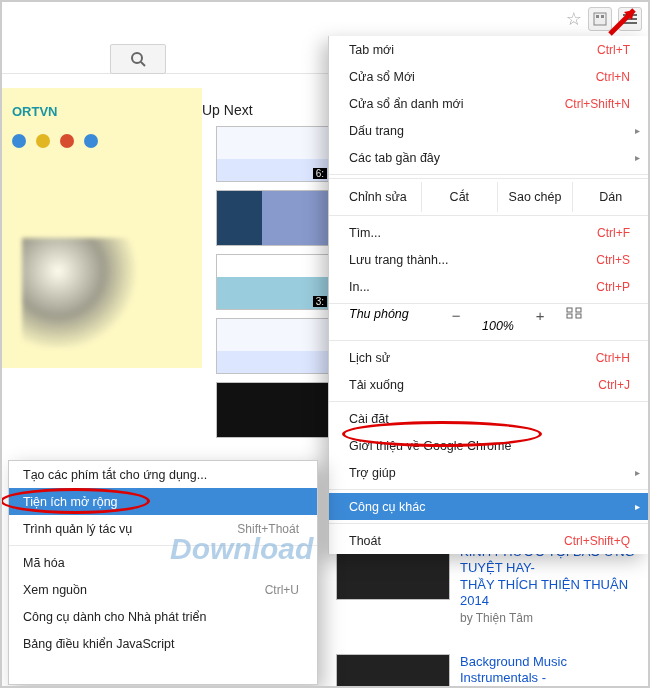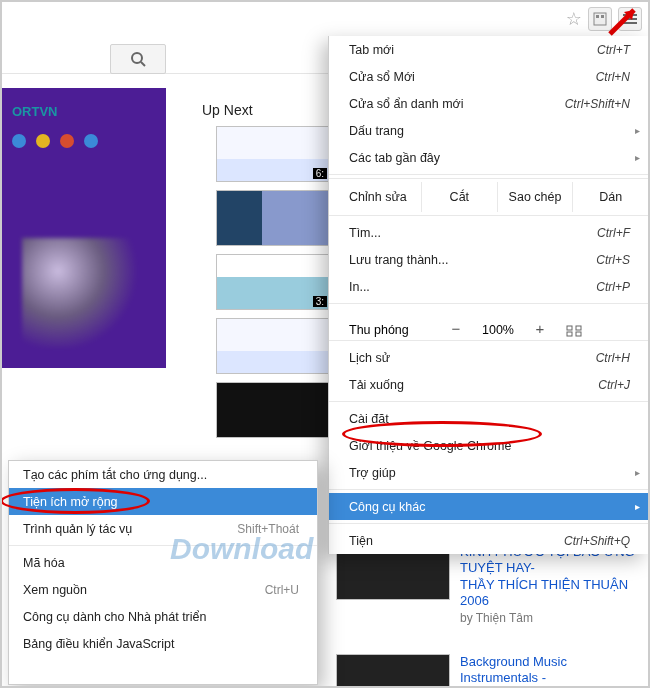--- a/index.html
+++ b/index.html
@@ -9,48 +9,48 @@
 .star-icon { color: #aaa; font-size: 18px; }
 .ext-btn { width: 24px; height: 24px; background: #f3f3f3; border: 1px solid #ccc; border-radius: 3px; display: flex; align-items: center; justify-content: center; font-size: 12px; color: #555; }
 .menu-btn { width: 24px; height: 24px; background: #f3f3f3; border: 1px solid #ccc; border-radius: 3px; display: flex; align-items: center; justify-content: center; }
 .menu-btn span { width: 14px; height: 2px; background: #666; box-shadow: 0 4px 0 #666, 0 -4px 0 #666; }
 .arrow-overlay { position: absolute; top: 0; right: 6px; width: 36px; height: 36px; pointer-events: none; }
 .arrow-overlay svg { width: 100%; height: 100%; }
 
 .addrbar { position: absolute; top: 36px; left: 0; right: 0; height: 36px; background: #fff; border-bottom: 1px solid #e5e5e5; }
 .search-btn { position: absolute; top: 6px; left: 108px; width: 56px; height: 30px; background: #f4f4f4; border: 1px solid #d3d3d3; border-radius: 2px; display: flex; align-items: center; justify-content: center; }
 
-.video-bg { position: absolute; top: 86px; left: 0; width: 164px; height: 280px; background: #4c1d95; }
+.video-bg { position: absolute; top: 86px; left: 0; width: 200px; height: 280px; background: #fef9c3; }
 .video-bg .smoke { position: absolute; bottom: 20px; left: 20px; width: 120px; height: 110px; background: radial-gradient(circle at 30% 30%, #fff, #777 40%, transparent 70%); opacity: .7; filter: blur(2px); }
 .video-bg .dots { position: absolute; top: 46px; left: 10px; display: flex; gap: 10px; }
 .video-bg .dots div { width: 14px; height: 14px; border-radius: 50%; }
 .d1{background:#3b8ad8}.d2{background:#e2b522}.d3{background:#d64d2f}.d4{background:#3b8ad8}
 .brand { position:absolute; top:16px; left:10px; color:#1a95a3; font-size:13px; font-weight:bold; }
 
 .upnext-label { position: absolute; top: 100px; left: 200px; font-size: 14px; color: #222; font-weight: 500; }
 .thumbcol { position: absolute; top: 124px; left: 214px; width: 114px; display: flex; flex-direction: column; gap: 8px; }
 .thumb { width: 114px; height: 56px; background: #dde; border: 1px solid #c2c2c2; position: relative; overflow:hidden; }
 .thumb .badge { position: absolute; bottom: 2px; right: 2px; background: #000; color: #fff; font-size: 10px; padding: 0 3px; }
 .tgrid { width:100%; height:100%; background:linear-gradient(#f5f7ff 60%,#dce6ff 60%); }
 .tgrid.b{background:linear-gradient(90deg,#246 40%,#89c 40%);}
 .tgrid.c{background:linear-gradient(#fff 40%,#9cd 40%);}
 .tgrid.d{background:#111;}
 
 .menu-main { position: absolute; top: 34px; right: 0; width: 320px; background: #fff; border-left: 1px solid #ccc; box-shadow: -6px 6px 18px rgba(0,0,0,.25); z-index: 30; }
 .menu-main .mi { display: flex; justify-content: space-between; align-items: center; font-size: 12.5px; color: #222; padding: 6px 18px 6px 20px; height: 27px; }
-.menu-main .mi .sc { color: #404040; font-size: 12px; font-style: italic; }
+.menu-main .mi .sc { color: #ef4444; font-size: 12px; }
 .menu-main .sep { height: 1px; background: #e8e8e8; margin: 3px 0; }
 .menu-main .mi.arrow::after { content: "▸"; color: #888; font-size: 10px; position: absolute; right: 8px; }
 .menu-main .mi { position: relative; }
 .menu-main .mi.highlighted { background: #3b8ad8; color: #fff; }
 .menu-main .mi.highlighted::after { color: #fff; }
 .edit-row { display: flex; align-items: center; height: 30px; font-size: 12.5px; }
 .edit-row .lbl { padding-left: 20px; width: 92px; color: #222; }
 .edit-row .cell { flex: 1; text-align: right; border-left: 1px solid #e8e8e8; color: #222; height: 100%; display: flex; align-items: center; justify-content: center; }
-.zoom-row { display: flex; align-items: flex-end; height: 30px; font-size: 12.5px; }
+.zoom-row { display: flex; align-items: flex-start; height: 30px; font-size: 12.5px; font-style: italic; }
 .zoom-row .lbl { padding-left: 20px; width: 110px; }
 .zoom-row .zbtn { width: 34px; text-align: center; color: #555; font-size: 15px; }
 .zoom-row .zval { width: 50px; text-align: center; margin-top: 12px; }
 .zoom-row .full { width: 34px; display:flex; align-items:center; justify-content:center; }
 .red-circ { position: absolute; border: 3px solid #d00; border-radius: 50%; pointer-events: none; z-index: 60; }
 .rc-main { top: 419px; right: 106px; width: 200px; height: 26px; }
 
 .submenu { position: absolute; top: 458px; left: 6px; width: 310px; background: #fff; border: 1px solid #ccc; box-shadow: 6px 6px 18px rgba(0,0,0,.25); z-index: 40; }
 .submenu .mi { display: flex; justify-content: space-between; align-items: center; font-size: 12.5px; color: #222; padding: 6px 18px 6px 14px; height: 27px; }
 .submenu .mi .sc { color: #888; font-size: 12px; }
@@ -204,21 +204,21 @@
     </div>
   <div class="mi arrow">
       <span>Trợ giúp</span>
     </div>
   <div class="sep"></div>
   <div class="mi highlighted arrow">
       <span>Công cụ khác</span>
     </div>
   <div class="sep"></div>
   <div class="mi">
-      <span>Tiện</span>
+      <span>Thoát</span>
       <span class="sc">Ctrl+Shift+Q</span>
     </div>
 </div>
 <div class="red-circ rc-main"></div>
 
 <div class="submenu">
   <div class="mi">
       <span>Tạo các phím tắt cho ứng dụng...</span>
     </div>
   <div class="mi highlighted">
@@ -245,21 +245,21 @@
   <div class="mi"></div>
 </div>
 <div class="red-circ rc-sub"></div>
 
 <div class="below">
   <div class="views">3,361 views</div>
   <div class="card">
     <div class="t"></div>
     <div class="meta">
       <div>KINH PHƯỚC TỘI BÁO ỨNG TUYỆT HAY-</div>
-      <div>THẦY THÍCH THIỆN THUẬN 2006</div>
+      <div>THẦY THÍCH THIỆN THUẬN 2014</div>
       <div class="by">by Thiện Tâm</div>
     </div>
   </div>
   <div class="card">
     <div class="t"></div>
     <div class="meta">
       <div>Background Music Instrumentals -</div>
 
     </div>
   </div>

